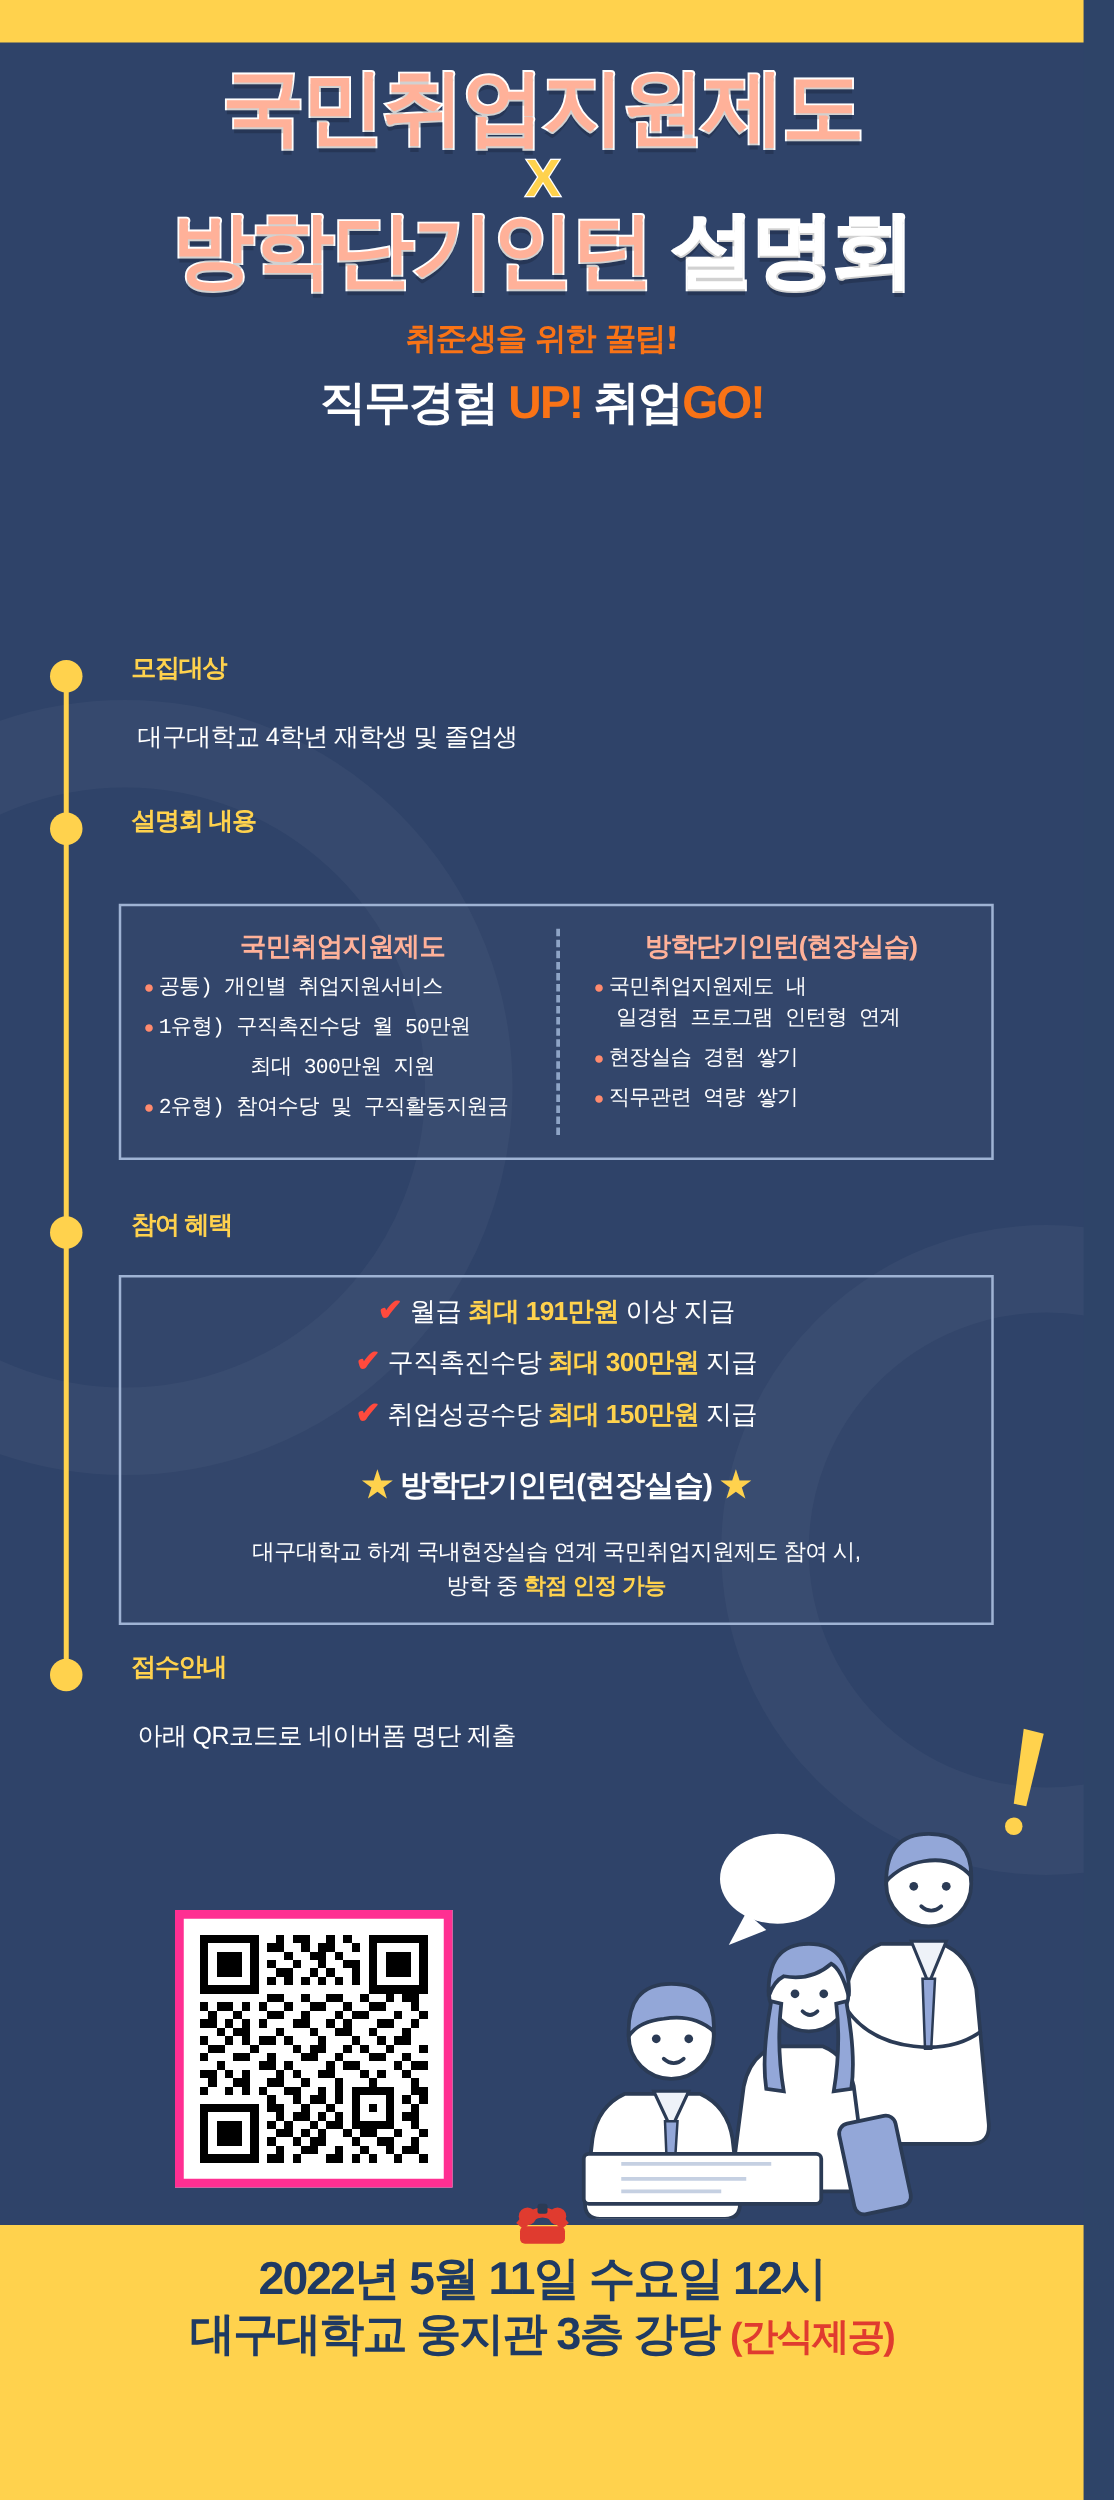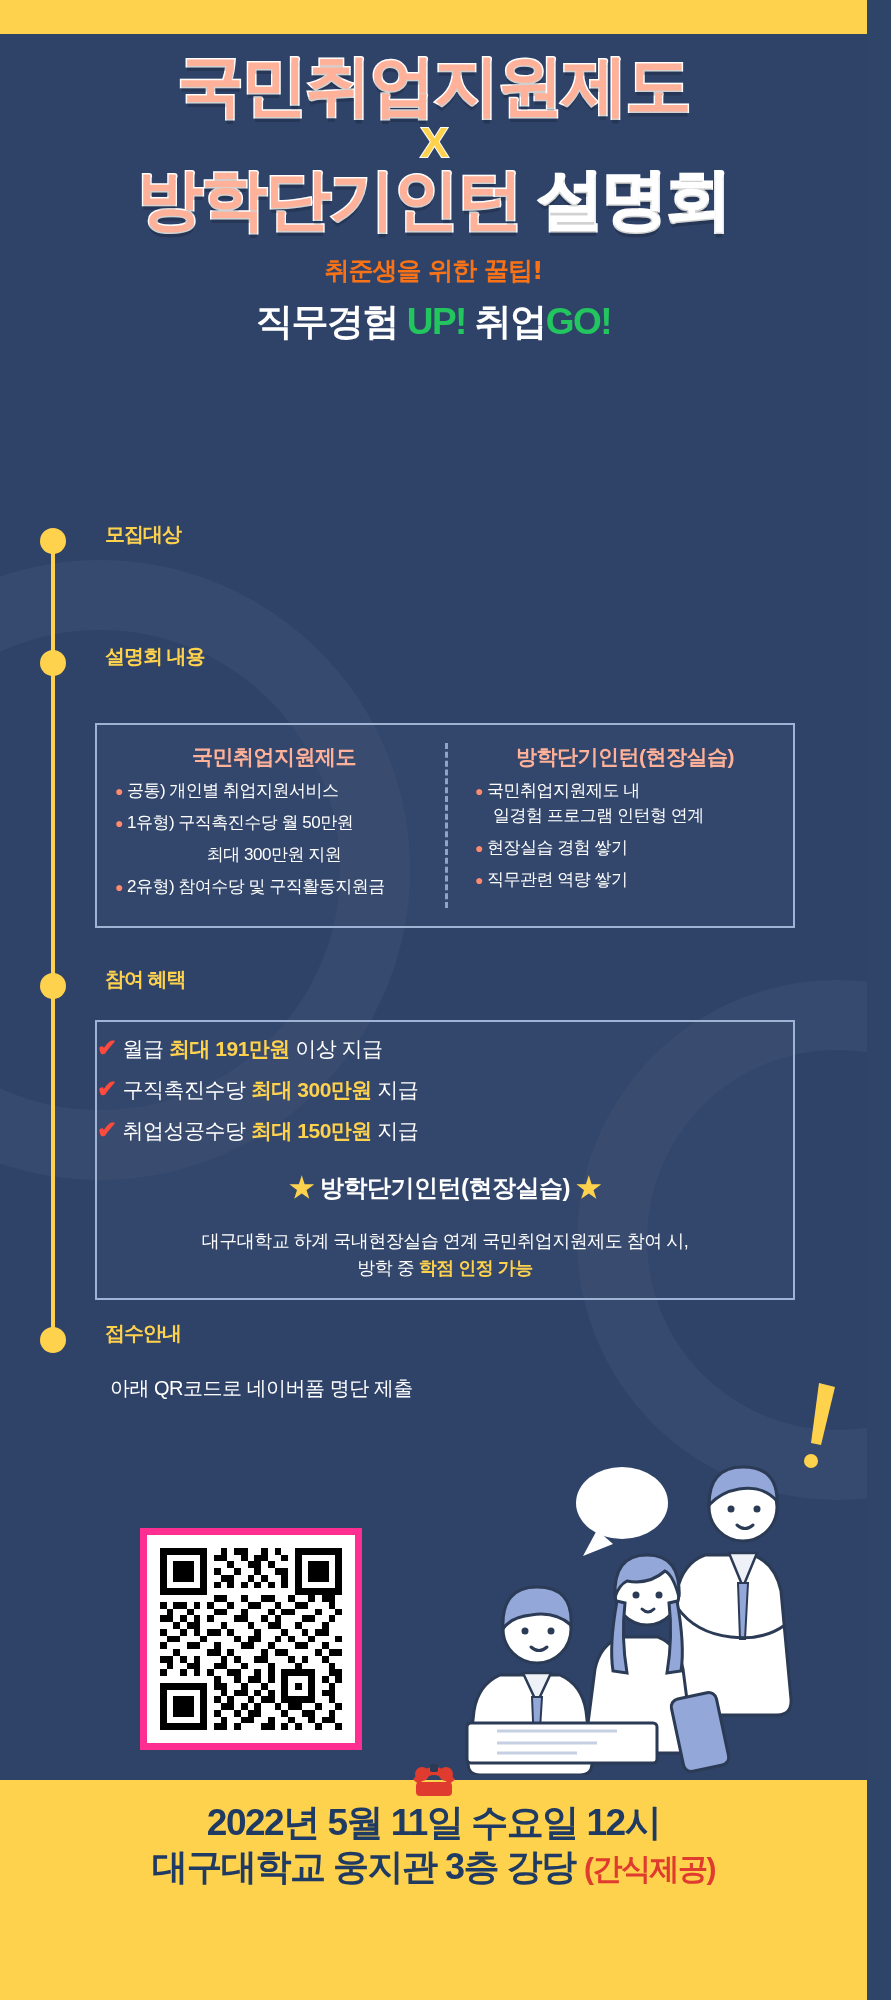--- a/index.html
+++ b/index.html
@@ -71,21 +71,21 @@
   .subscript {
     margin-top: 22px;
     font-size: 25px; color:#f97316; font-weight:700;
     font-family: "DejaVu Sans", sans-serif;
     letter-spacing: -1px;
   }
   .tagline {
     margin-top: 10px;
     font-size: 37px; font-weight: 900; color:#ffffff; letter-spacing:-1.5px;
   }
-  .tagline .hl { color:#22c55e; }
+  .tagline .hl { color:#f97316; }
 
   
   .timeline-dot {
     position: absolute; width: 26px; height: 26px; border-radius: 50%;
     background: #ffd24d; left: 40px;
   }
   .timeline-line {
     position: absolute; left: 51px; width: 4px; background: #ffd24d;
   }
 
@@ -111,29 +111,30 @@
   }
   .vdash {
     position:absolute; top: 18px; bottom: 18px; left: 50%;
     border-left: 3px dashed #8ea4c6;
   }
   .b1-left { position:absolute; left: 18px; top: 18px; width: 318px; }
   .b1-right { position:absolute; right: 18px; top: 18px; width: 300px; }
   .li {
     font-size: 17px; color:#ffffff; margin-top: 9px; line-height: 1.35;
     letter-spacing:-0.5px;
+    font-family:Liberation Mono, monospace;
   }
   .li .bul { color:#ff8a6e; font-size:14px; margin-right:4px; }
   .li.center { text-align:center; }
   .li.note { text-align:center; }
 
   
   .box2 { left: 95px; top: 1020px; width: 700px; height: 280px; }
   .ben {
-    text-align:left; font-size: 21px; color:#ffffff; margin-top: 12px;
+    text-align:center; font-size: 21px; color:#ffffff; margin-top: 12px;
     letter-spacing:-0.5px;
   }
   .ben .check { color:#ff4a3d; font-weight:900; margin-right:6px; font-size:24px; }
   .ben .amt { color:#ffd24d; font-weight:800; }
   .ben-title {
     text-align:center; font-size: 24px; color:#ffffff; font-weight:800;
     margin-top: 26px; letter-spacing:-0.5px;
   }
   .ben-title .star { color:#ffd24d; font-size:25px; }
   .ben-foot {
@@ -187,20 +188,21 @@
     <div class="tagline"><span>직무경험 </span><span class="hl">UP!</span><span> 취업</span><span class="hl">GO!</span></div>
   </div>
 
   <div class="timeline-line" style="top:545px; height:795px;"></div>
   <div class="timeline-dot" style="top:528px;"></div>
   <div class="timeline-dot" style="top:650px;"></div>
   <div class="timeline-dot" style="top:973px;"></div>
   <div class="timeline-dot" style="top:1327px;"></div>
 
   <div class="section-title" style="left:105px; top:521px;">모집대상</div>
+  <div class="section-sub" style="left:110px; top:576px;">대구대학교 4학년 재학생 및 졸업생</div>
 
   <div class="section-title" style="left:105px; top:643px;">설명회 내용</div>
 
   <div class="box box1">
     <div class="vdash"></div>
 
     <div class="b1-left">
       <div class="col-head">국민취업지원제도</div>
       <div class="li"><span class="bul">●</span><span>공통) 개인별 취업지원서비스</span></div>
       <div class="li"><span class="bul">●</span><span>1유형) 구직촉진수당 월 50만원</span></div>

